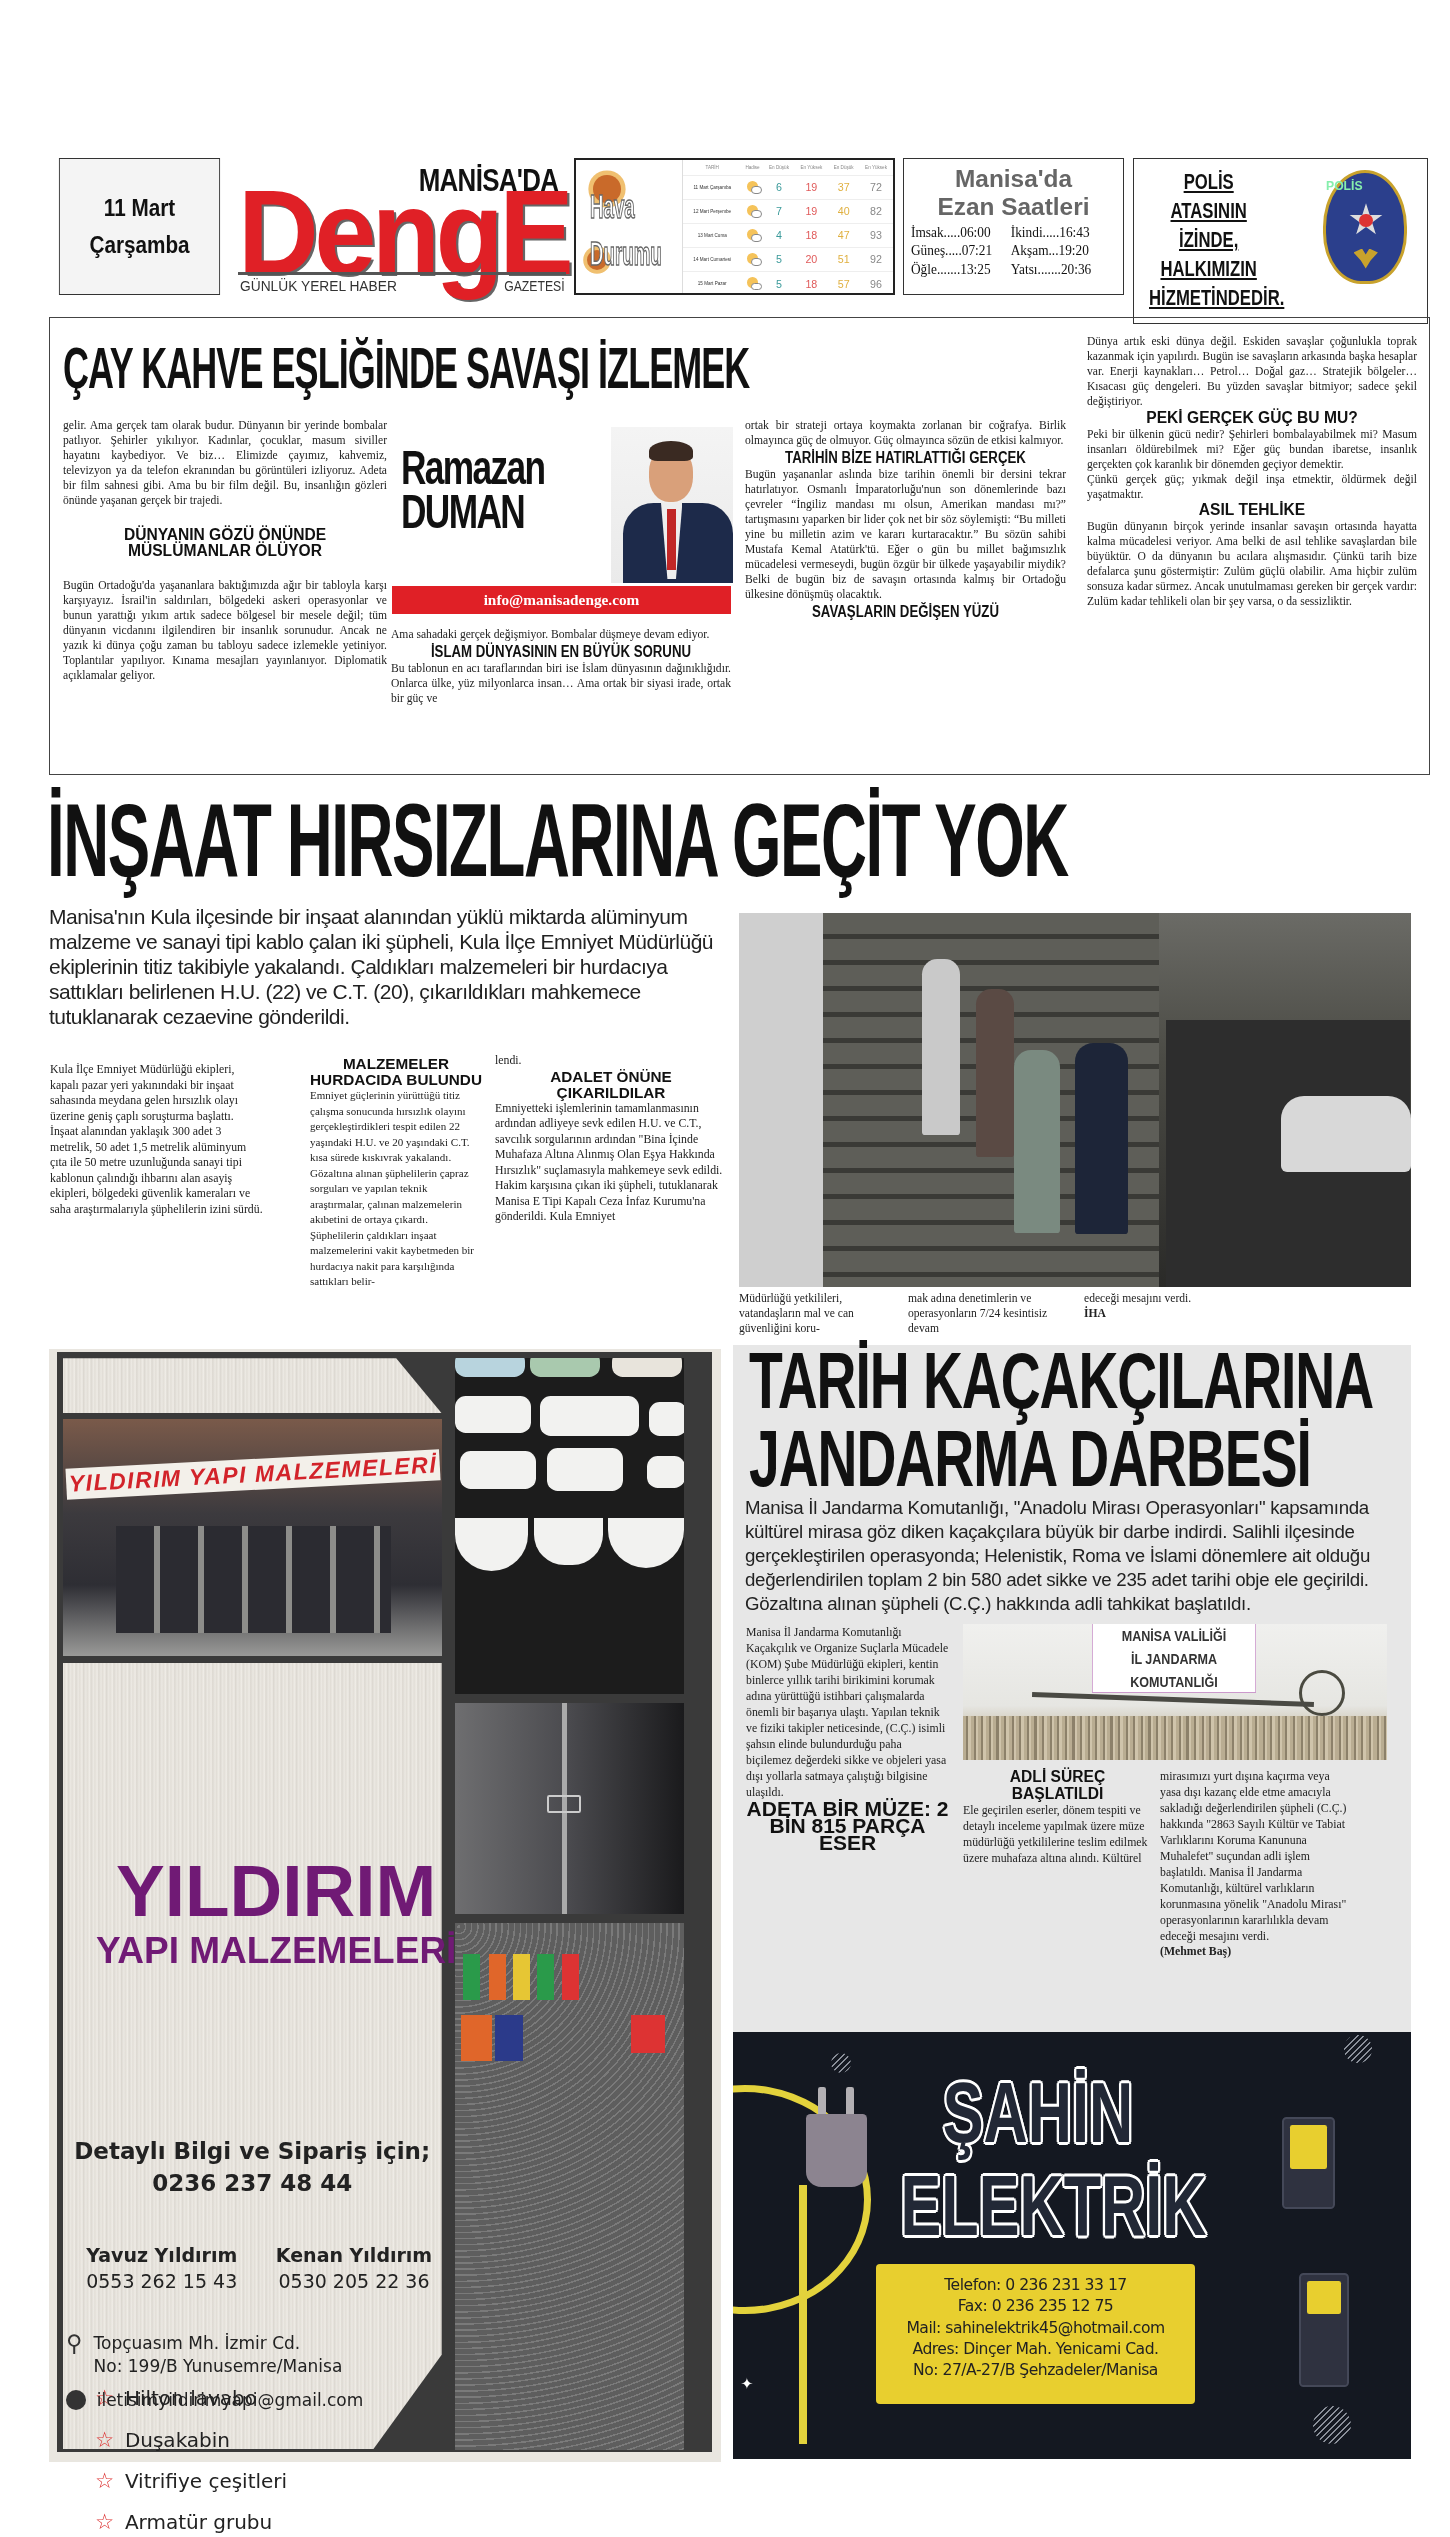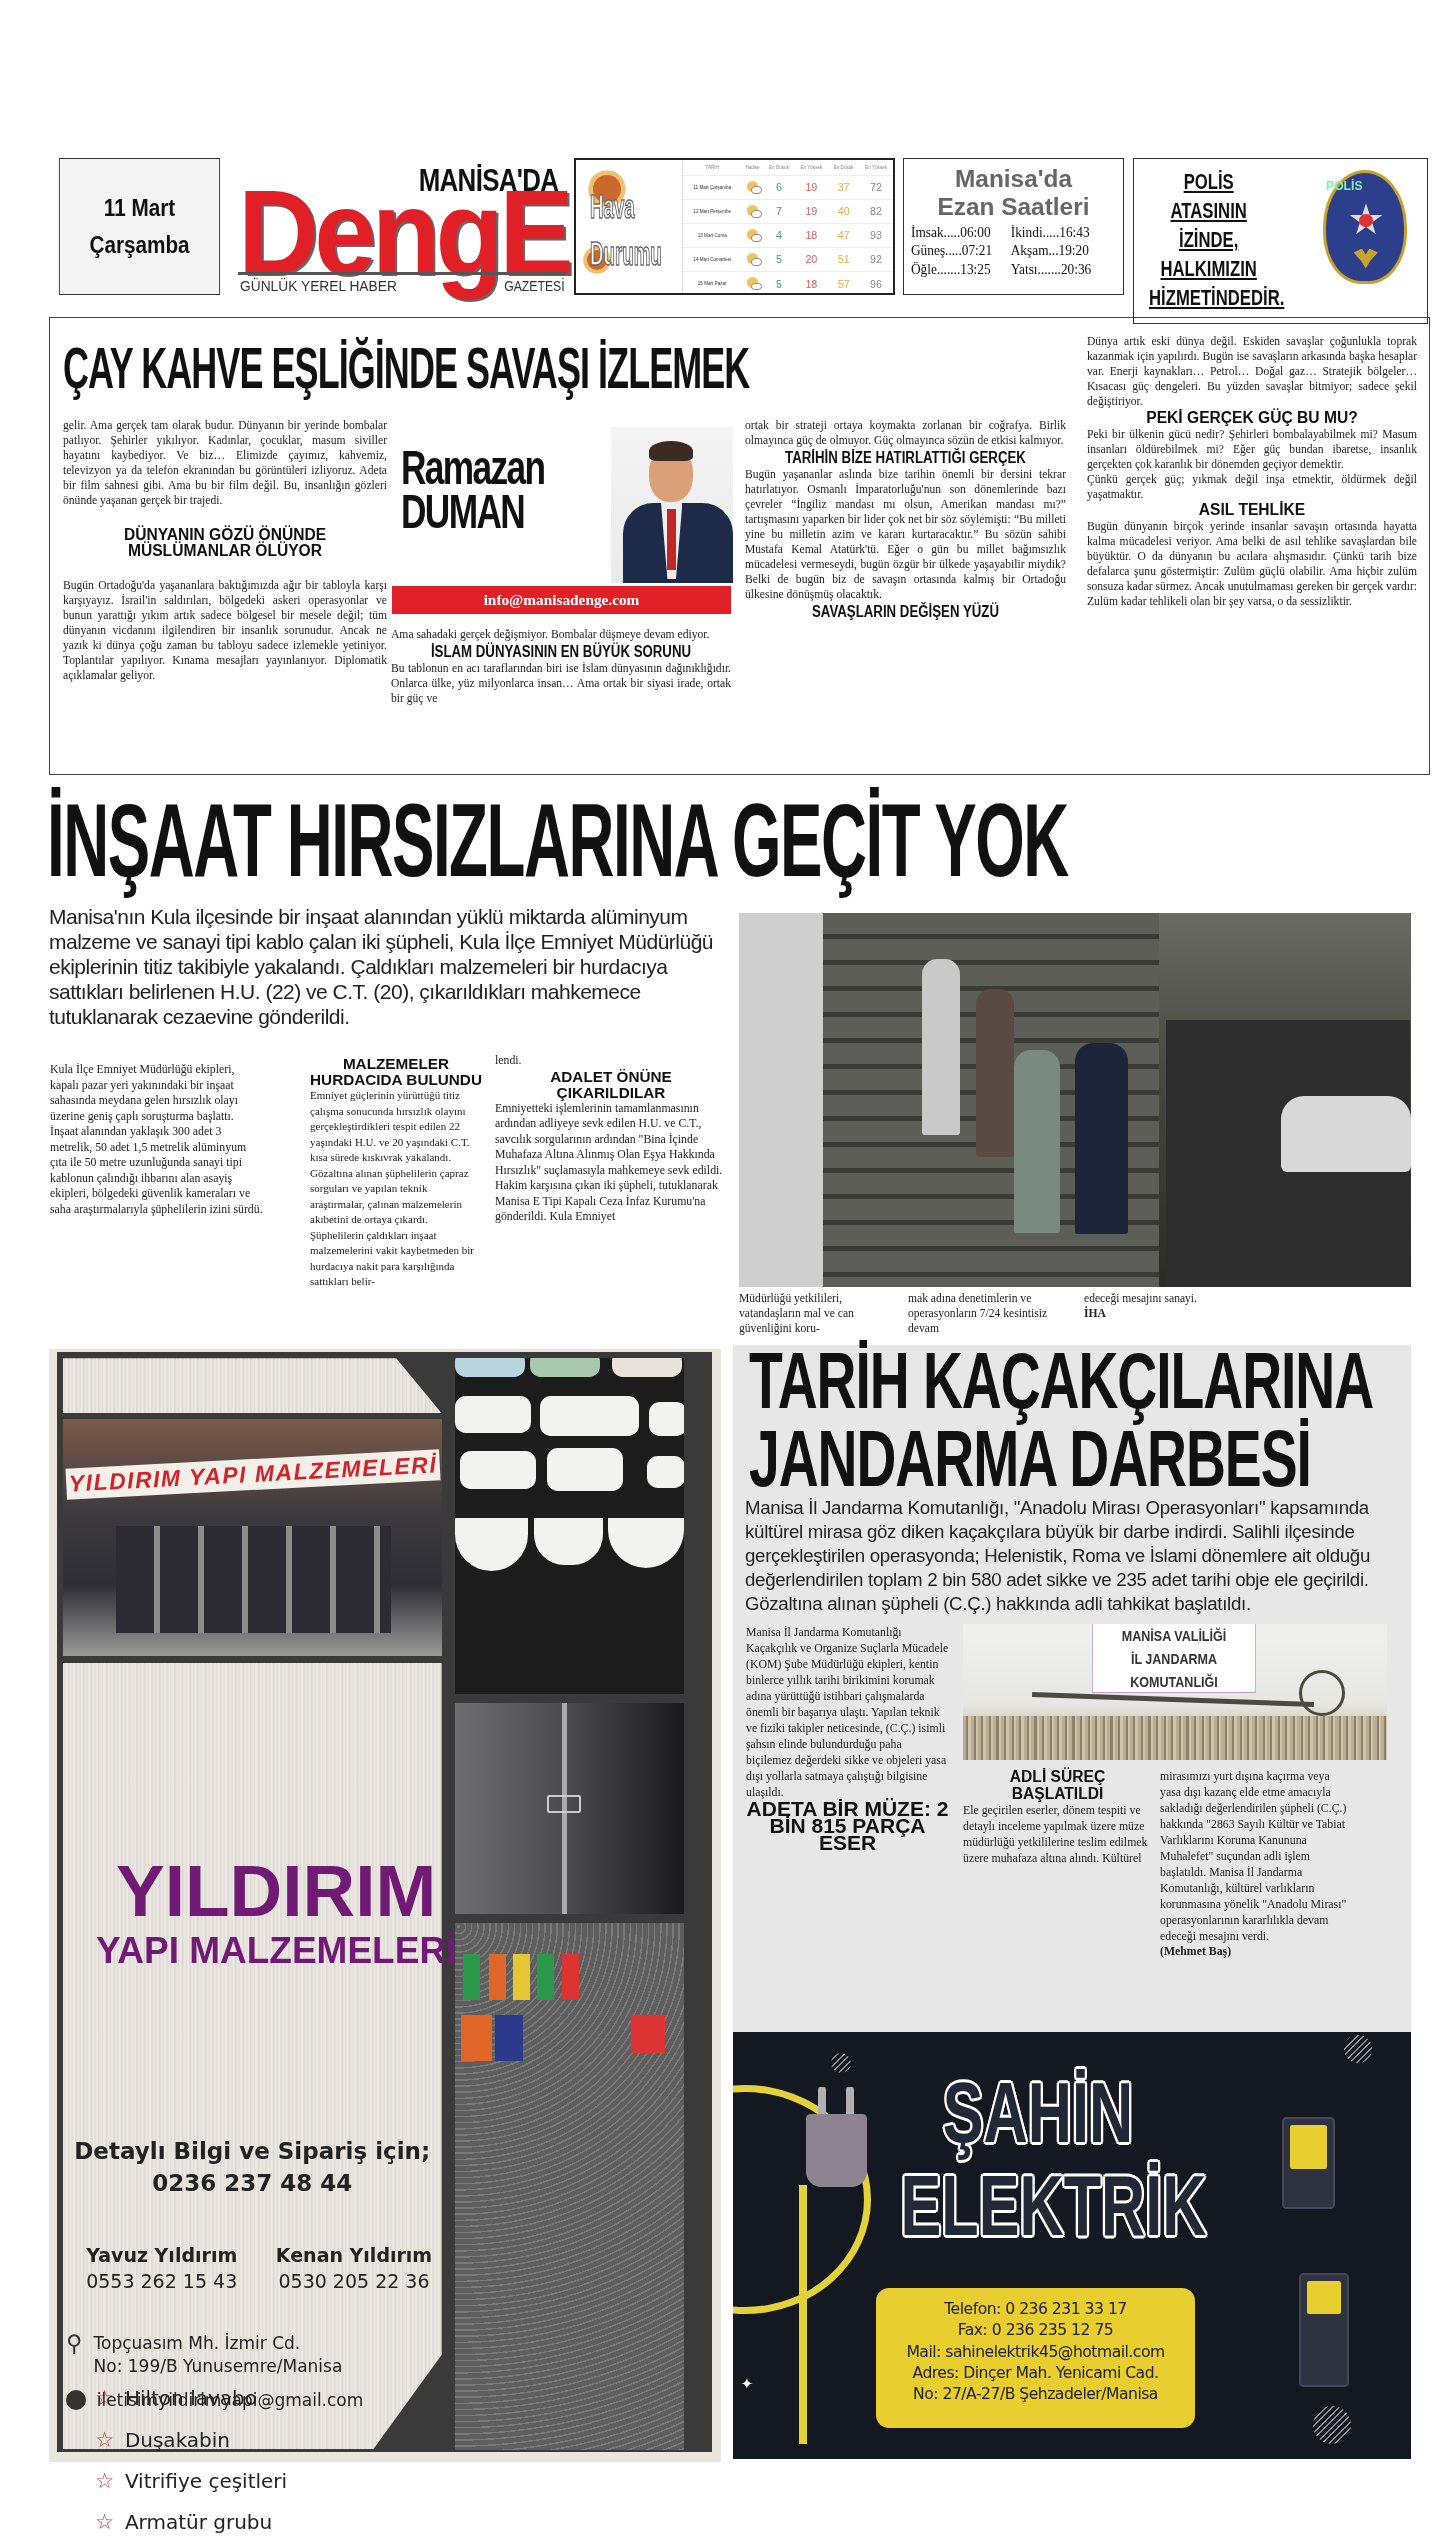--- a/index.html
+++ b/index.html
@@ -73,21 +73,21 @@
   
   .jan-box { left: 733px; top: 1345px; width: 678px; height: 687px; background: #e7e7e7; }
   .jan-head { left: 749px; top: 1342px; font-size: 79px; line-height: 78px; transform: scaleX(0.7) scaleY(1.0); letter-spacing: -1.5px; }
   .jan-lead { left: 745px; top: 1496px; width: 656px; font-family: "Liberation Sans", sans-serif; font-size: 18.7px; line-height: 24px; color: #222; letter-spacing: -0.3px; }
   .jan-photo { left: 963px; top: 1624px; width: 424px; height: 136px; background: linear-gradient(180deg, #f0f0ee 0%, #e6e6e2 60%, #c8bfa9 80%, #a89c84 100%); overflow: hidden; }
   .jan-photo .plate { position: absolute; left: 111px; top: 0; width: 200px; height: 69px; background: #fff; border: 1.5px solid #c9c; border-top: none; text-align: center; font-family: "Liberation Sans", sans-serif; font-weight: bold; color: #333; font-size: 15.3px; line-height: 23px; transform: scaleX(0.82); }
 
   
   .ad2 { left: 733px; top: 2032px; width: 678px; height: 427px; background: #141821; overflow: hidden; }
   .ad2 .name { position: absolute; left: 114px; top: 38px; width: 382px; text-align: center; font-family: "Liberation Sans", sans-serif; font-weight: 900; color: #222836; -webkit-text-stroke: 0; text-shadow: 0 0 0 #fff, 3.1px 0 0 #fff, -3.1px 0 0 #fff, 0 3.1px 0 #fff, 0 -3.1px 0 #fff, 2.3px 2.3px 0 #fff, -2.3px -2.3px 0 #fff, 2.3px -2.3px 0 #fff, -2.3px 2.3px 0 #fff; transform: scaleX(0.72); line-height: 1; }
-  .ad2 .info { position: absolute; left: 143px; top: 256px; width: 319px; height: 140px; background: #e8cf2f; border-radius: 13px; font-family: "DejaVu Sans", sans-serif; font-size: 15.6px; line-height: 21.4px; color: #222; text-align: center; padding-top: 10.7px; letter-spacing: -0.5px; }
+  .ad2 .info { position: absolute; left: 143px; top: 232px; width: 319px; height: 140px; background: #e8cf2f; border-radius: 4px; font-family: "DejaVu Sans", sans-serif; font-size: 15.6px; line-height: 21.4px; color: #222; text-align: center; padding-top: 10.7px; letter-spacing: -0.5px; }
   .ad2 .cable { position: absolute; left: -114px; top: 53px; width: 252px; height: 229px; border: 7.6px solid #e3d23c; border-radius: 50%; }
   .ad2 .plug { position: absolute; left: 73px; top: 82px; width: 61px; height: 73px; background: #8c8490; border-radius: 4.6px 4.6px 15.3px 15.3px; }
   .ad2 .pin { position: absolute; top: 55px; width: 7.6px; height: 29px; background: #b3b0b4; border-radius: 2.3px; }
   .ad2 .meter { position: absolute; background: #2f3240; border-radius: 4.6px; border: 2.3px solid #444858; }
   .ad2 .meter .scr { position: absolute; left: 6.1px; top: 6.1px; right: 6.1px; height: 50%; background: #e8cf2f; border-radius: 2.3px; }
   .ad2 .dots { position: absolute; border-radius: 50%; background: repeating-linear-gradient(135deg, #8a8f99 0 1.5px, transparent 1.5px 4.6px); }
 </style>
 </head>
 <body>
 
@@ -268,21 +268,21 @@
   <div style="position:absolute;left:336px;top:130px;width:53px;height:191px;background:#1d2538;border-radius:18.3px 18.3px 3.1px 3.1px;"></div>
 </div>
 
 <div class="abs" style="left:739px;top:1291px;width:153px;">
   <p class="txt" style="font-size:11.6px;text-align:left;">Müdürlüğü yetkilileri, vatandaşların mal ve can güvenliğini koru-</p>
 </div>
 <div class="abs" style="left:908px;top:1291px;width:160px;">
   <p class="txt" style="font-size:11.6px;text-align:left;">mak adına denetimlerin ve operasyonların 7/24 kesintisiz devam</p>
 </div>
 <div class="abs" style="left:1084px;top:1291px;width:168px;">
-  <p class="txt" style="font-size:11.6px;text-align:left;">edeceği mesajını sanayi.</p>
+  <p class="txt" style="font-size:11.6px;text-align:left;">edeceği mesajını verdi.</p>
   <p class="txt" style="font-size:11.6px;font-weight:bold;">İHA</p>
 </div>
 
 <div class="abs ad1">
   <div class="frame"></div>
   <div class="wood" style="left:13.7px;top:9.2px;width:379px;height:55px;clip-path:polygon(0 0,88% 0,100% 100%,0 100%);"></div>
   <div class="shop">
     <div class="sign">YILDIRIM YAPI MALZEMELERİ</div>
     <div style="position:absolute;left:53px;top:107px;width:275px;height:107px;background:repeating-linear-gradient(90deg,#2b2b31 0 38px,#8d8d8a 38px 44px);"></div>
   </div>

